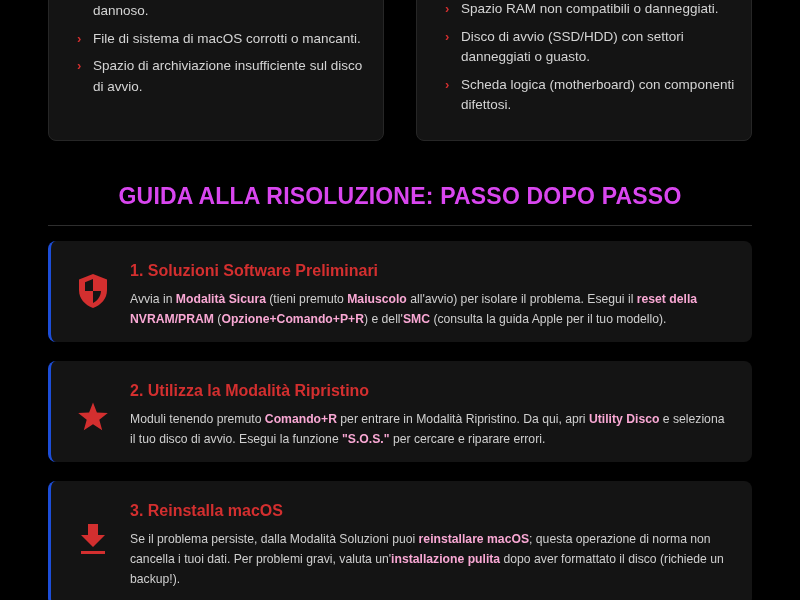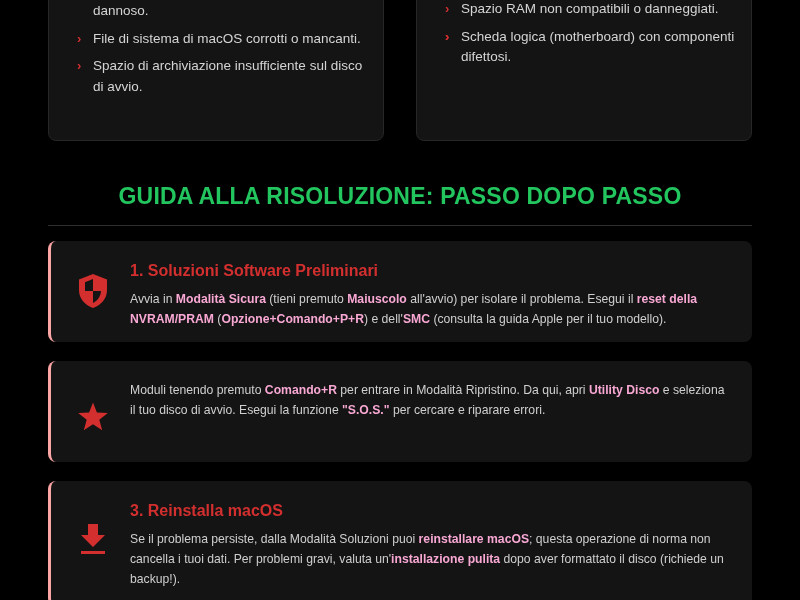--- a/index.html
+++ b/index.html
@@ -38,36 +38,36 @@
       color: #d32f2f; font-size: 13px; font-weight: bold;
     }
 
     
     .section-title {
       position: absolute;
       top: 183px; left: 48px; width: 704px;
       text-align: center;
       font-size: 23px;
       font-weight: bold;
-      color: #22c55e;
+      color: #d946ef;
       letter-spacing: 0.2px;
     }
     .section-divider {
       position: absolute;
       top: 225px; left: 48px; width: 704px; height: 1px;
       background: #2e2e2e;
     }
 
     
     .step-card {
       position: absolute;
       left: 48px; width: 704px;
       background: #141414;
       border-radius: 8px;
-      border-left: 3px solid #fca5a5;
+      border-left: 3px solid #1d4ed8;
     }
     .step-card .step-icon {
       position: absolute; left: 24px;
       width: 36px; height: 36px;
       display: flex; align-items: center; justify-content: center;
     }
     .step-card .step-body {
       position: absolute; left: 79px; right: 24px; top: 20px;
     }
     .step-title {
@@ -101,20 +101,21 @@
   </div>
 
   <div class="cause-card right">
     <ul class="cause-list" style="top:38px;">
       <li class="cause-item">
         <span class="chev">›</span>
         <span>Spazio RAM non compatibili o danneggiati.</span>
       </li>
       <li class="cause-item">
         <span class="chev">›</span>
+        <span>Disco di avvio (SSD/HDD) con settori danneggiati o guasto.</span>
       </li>
       <li class="cause-item">
         <span class="chev">›</span>
         <span>Scheda logica (motherboard) con componenti difettosi.</span>
       </li>
     </ul>
   </div>
 
   <h2 class="section-title">GUIDA ALLA RISOLUZIONE: PASSO DOPO PASSO</h2>
   <div class="section-divider"></div>
@@ -133,20 +134,21 @@
     </div>
   </div>
 
   <div class="step-card" style="top:361px;height:101px;">
     <div class="step-icon" style="top:38px;">
       <svg width="32" height="32" viewBox="0 0 32 32">
         <path d="M16 1.5 L19.9 11.6 L30.8 12 L22.3 18.8 L25.2 29.3 L16 23.3 L6.8 29.3 L9.7 18.8 L1.2 12 L12.1 11.6 Z" fill="#d32f2f"></path>
       </svg>
     </div>
     <div class="step-body">
+      <h3 class="step-title">2. Utilizza la Modalità Ripristino</h3>
       <p class="step-text"><span>Moduli tenendo premuto </span><span class="hl">Comando+R</span><span> per entrare in Modalità Ripristino. Da qui, apri </span><span class="hl">Utility Disco</span><span> e seleziona il tuo disco di avvio. Esegui la funzione </span><span class="hl">"S.O.S."</span><span> per cercare e riparare errori.</span></p>
     </div>
   </div>
 
   <div class="step-card" style="top:481px;height:125px;">
     <div class="step-icon" style="top:40px;">
       <svg width="28" height="34" viewBox="0 0 28 34">
         <path d="M9 2 H19 V13 H26 L14 25 L2 13 H9 Z" fill="#d32f2f"></path>
         <rect x="2" y="29" width="24" height="3" fill="#d32f2f"></rect>
       </svg>

